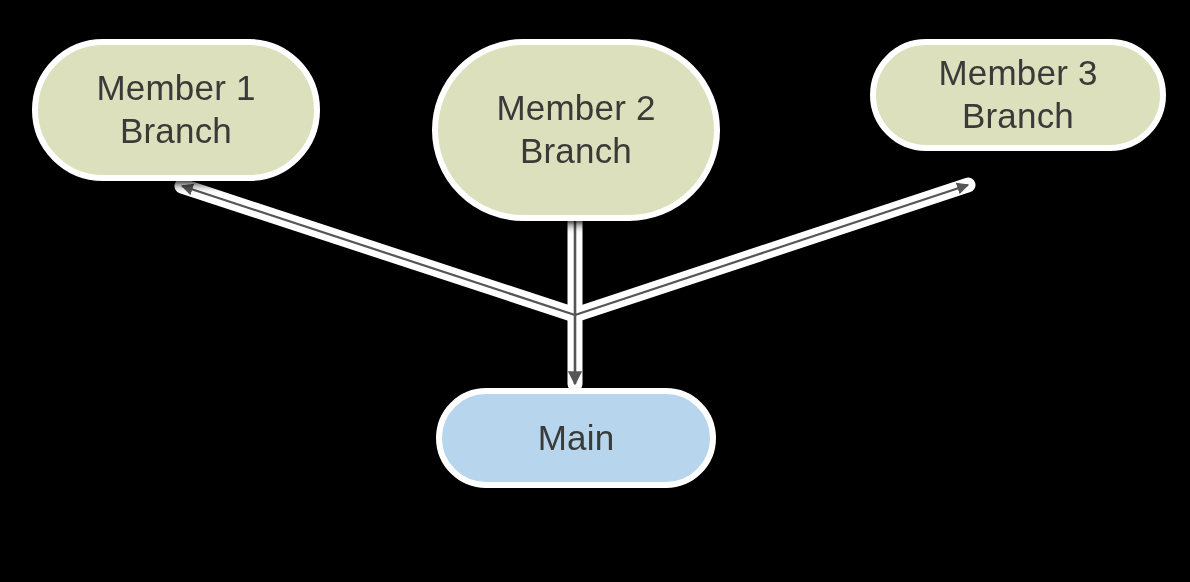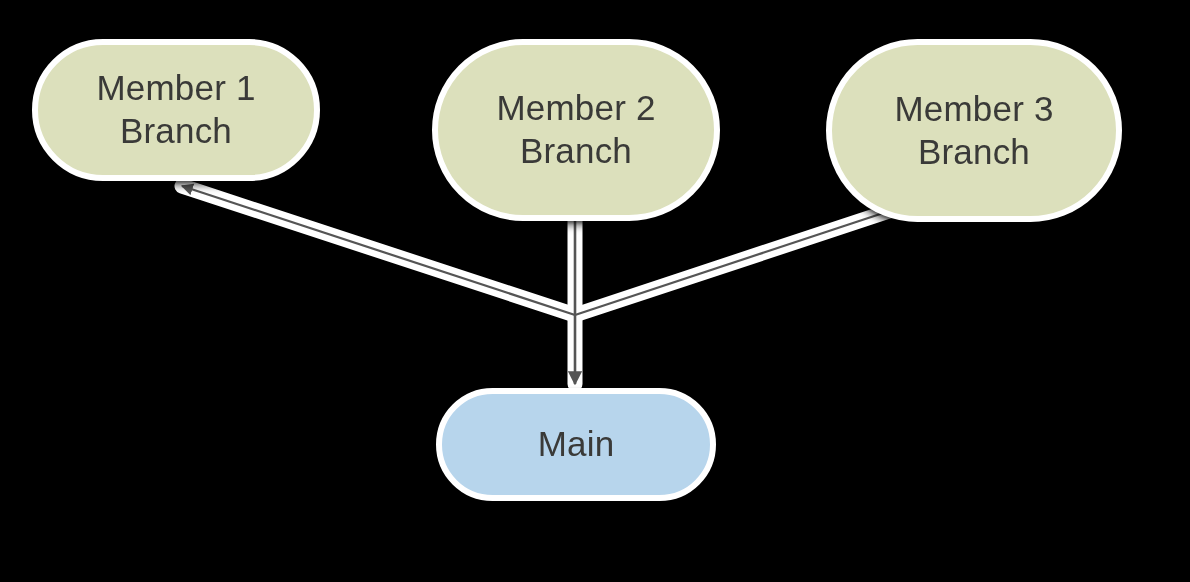--- a/index.html
+++ b/index.html
@@ -41,22 +41,22 @@
   }
   .node-label {
     display: block;
     white-space: pre-line;
   }
   .node-branch { background: #dce0bc; }
   .node-main   { background: #b7d5ec; }
 
   #n-member1 { left: 32px;  top: 39px;  width: 288px; height: 142px; }
   #n-member2 { left: 432px; top: 39px;  width: 288px; height: 182px; }
-  #n-member3 { left: 826px; top: 39px;  width: 296px; height: 183px; }
-  #n-main    { left: 436px; top: 388px; width: 280px; height: 113px; }
+  #n-member3 { left: 870px; top: 39px;  width: 296px; height: 112px; }
+  #n-main    { left: 436px; top: 388px; width: 280px; height: 100px; }
 </style>
 </head>
 <body>
 
 <div id="canvas">
 
   <svg id="edges" viewBox="0 0 1190 582" xmlns="http://www.w3.org/2000/svg">
     <defs>
       <marker id="arrow-end" viewBox="0 0 10 10" refX="9" refY="5" markerWidth="5.5" markerHeight="5.5" orient="auto-start-reverse">
         <path d="M 0 0 L 10 5 L 0 10 z" fill="#555555"></path>

